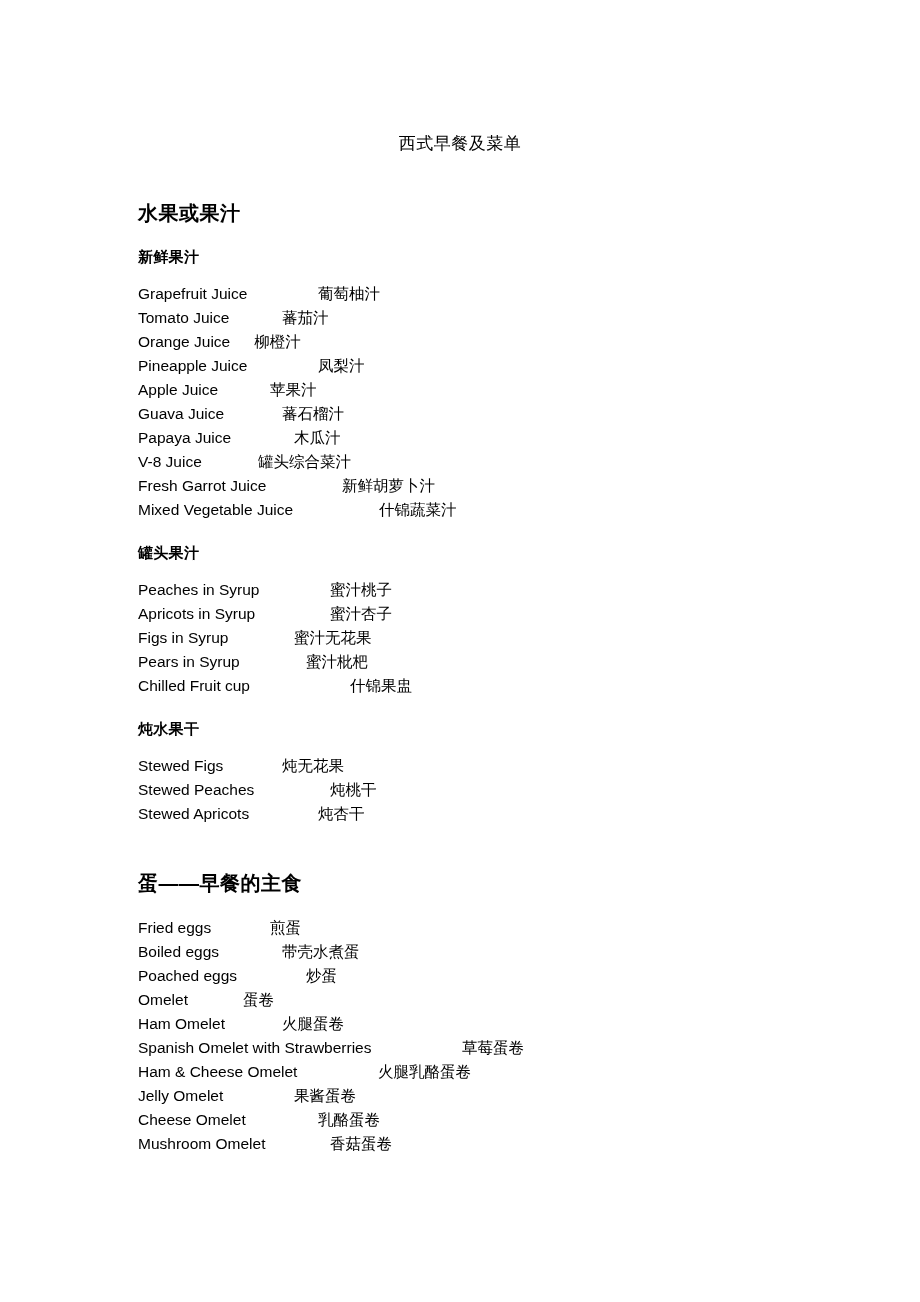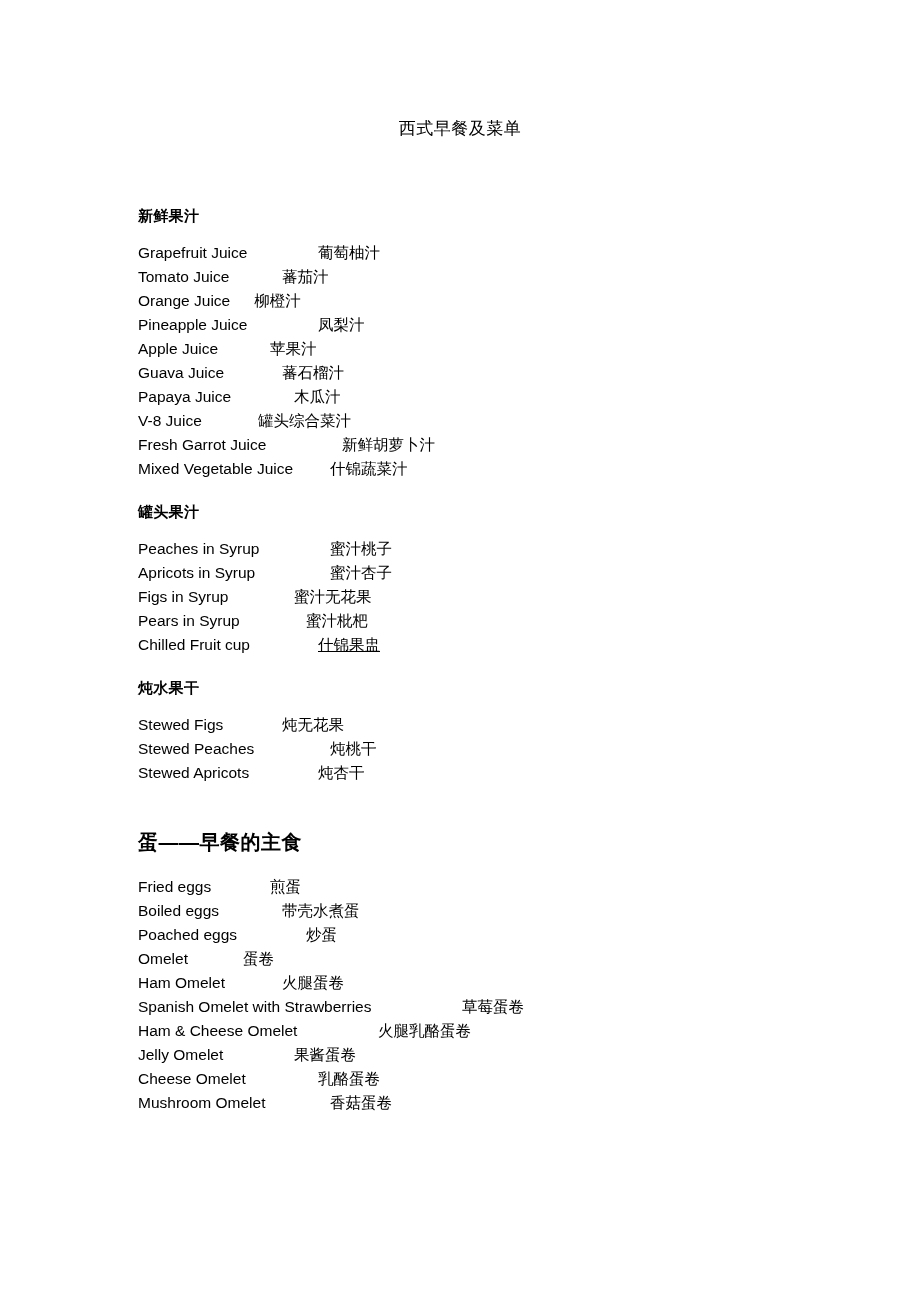--- a/index.html
+++ b/index.html
@@ -19,21 +19,21 @@
   .page {
     position: absolute;
     left: 0; top: 0;
     width: 920px;
     height: 1302px;
     background: #ffffff;
   }
   .content {
     position: absolute;
     left: 138px;
-    top: 117px;
+    top: 132px;
     width: 700px;
   }
   .doc-title {
     font-family: "Liberation Serif", "DejaVu Serif", serif;
     font-size: 17px;
     line-height: 24px;
     text-align: center;
     width: 644px;
     margin: 0 0 0 0;
     font-weight: normal;
@@ -88,44 +88,45 @@
 
 <div class="page">
   <div class="content">
 
     <h1 class="doc-title">西式早餐及菜单</h1>
 
     <div class="spacer-xl"></div>
 
     <div id="sections-root">
         <div class="section">
+          <div class="h1">水果或果汁</div>
           <div class="spacer-md"></div>
           <div class="h2">新鲜果汁</div>
           <div class="spacer-sm"></div>
           <div class="item-list">
             <div class="item"><span class="en">Grapefruit Juice</span><span class="cn" style="margin-left: 70.5781px;">葡萄柚汁</span></div>
             <div class="item"><span class="en">Tomato Juice</span><span class="cn" style="margin-left: 52.6719px;">蕃茄汁</span></div>
             <div class="item"><span class="en">Orange Juice</span><span class="cn" style="margin-left: 24px;">柳橙汁</span></div>
             <div class="item"><span class="en">Pineapple Juice</span><span class="cn" style="margin-left: 70.5469px;">凤梨汁</span></div>
             <div class="item"><span class="en">Apple Juice</span><span class="cn" style="margin-left: 51.8594px;">苹果汁</span></div>
             <div class="item"><span class="en">Guava Juice</span><span class="cn" style="margin-left: 57.8281px;">蕃石榴汁</span></div>
             <div class="item"><span class="en">Papaya Juice</span><span class="cn" style="margin-left: 62.9375px;">木瓜汁</span></div>
             <div class="item"><span class="en">V-8 Juice</span><span class="cn" style="margin-left: 56.2344px;">罐头综合菜汁</span></div>
             <div class="item"><span class="en">Fresh Garrot Juice</span><span class="cn" style="margin-left: 75.6406px;">新鲜胡萝卜汁</span></div>
-            <div class="item"><span class="en">Mixed Vegetable Juice</span><span class="cn" style="margin-left: 37px;">什锦蔬菜汁</span></div>
+            <div class="item"><span class="en">Mixed Vegetable Juice</span><span class="cn" style="margin-left: 86px;">什锦蔬菜汁</span></div>
           </div>
           <div class="spacer-md"></div>
           <div class="h2">罐头果汁</div>
           <div class="spacer-sm"></div>
           <div class="item-list">
             <div class="item"><span class="en">Peaches in Syrup</span><span class="cn" style="margin-left: 70.5px;">蜜汁桃子</span></div>
             <div class="item"><span class="en">Apricots in Syrup</span><span class="cn" style="margin-left: 74.8281px;">蜜汁杏子</span></div>
             <div class="item"><span class="en">Figs in Syrup</span><span class="cn" style="margin-left: 65.5469px;">蜜汁无花果</span></div>
             <div class="item"><span class="en">Pears in Syrup</span><span class="cn" style="margin-left: 66.3281px;">蜜汁枇杷</span></div>
-            <div class="item"><span class="en">Chilled Fruit cup</span><span class="cn" style="margin-left: 68px; text-decoration: underline;">什锦果盅</span></div>
+            <div class="item"><span class="en">Chilled Fruit cup</span><span class="cn" style="margin-left: 100px;">什锦果盅</span></div>
           </div>
           <div class="spacer-md"></div>
           <div class="h2">炖水果干</div>
           <div class="spacer-sm"></div>
           <div class="item-list">
             <div class="item"><span class="en">Stewed Figs</span><span class="cn" style="margin-left: 58.7031px;">炖无花果</span></div>
             <div class="item"><span class="en">Stewed Peaches</span><span class="cn" style="margin-left: 75.6719px;">炖桃干</span></div>
             <div class="item"><span class="en">Stewed Apricots</span><span class="cn" style="margin-left: 68.8438px;">炖杏干</span></div>
           </div>
         </div>

